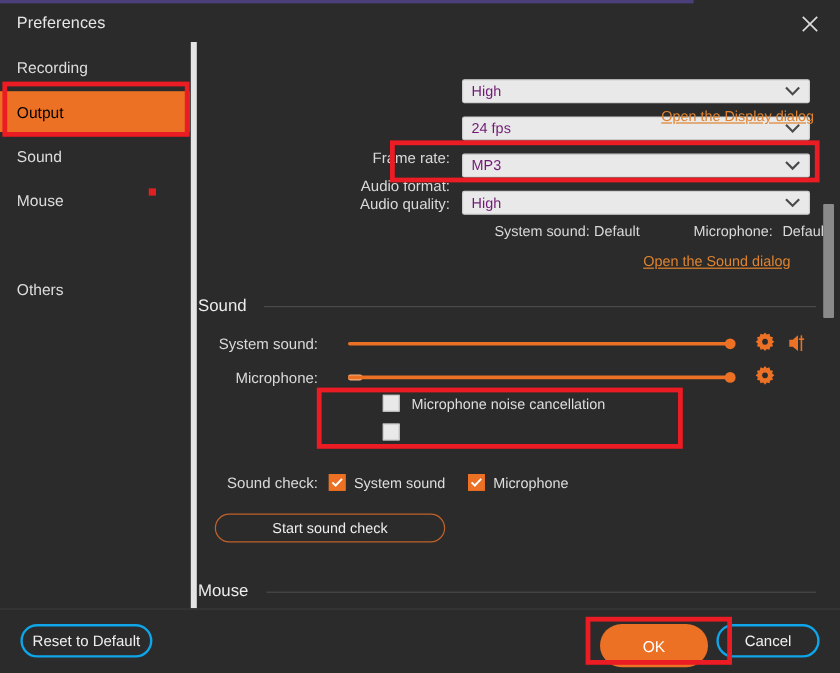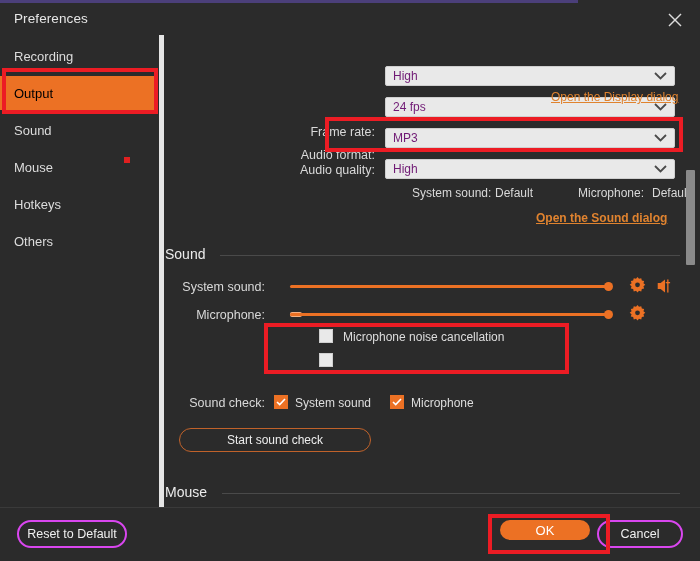--- a/index.html
+++ b/index.html
@@ -230,21 +230,21 @@
   .footer {
     position: absolute;
     left: 0; top: 507px;
     width: 700px; height: 54px;
     background: #2b2b2b;
     border-top: 1px solid #3a3a3a;
   }
   .btn-ghost {
     position: absolute;
     box-sizing: border-box;
-    border: 2px solid #d946ef;
+    border: 2px solid #0ea5e9;
     border-radius: 20px;
     background: #2b2b2b;
     color: #f0f0f0;
     font-size: 12.5px;
     font-family: "Liberation Sans", sans-serif;
     display: flex;
     align-items: center;
     justify-content: center;
     cursor: pointer;
   }
@@ -296,23 +296,20 @@
     <div class="side-item active" style="top:41px;">
       <span class="lbl">Output</span>
     </div>
     <div class="side-item" style="top:78px;">
       <span class="lbl">Sound</span>
     </div>
     <div class="side-item" style="top:115px;">
       <span class="lbl">Mouse</span>
     </div>
     <div class="side-dot" style="left:124px; top:122px;"></div>
-    <div class="side-item" style="top:152px;">
-      <span class="lbl">Hotkeys</span>
-    </div>
     <div class="side-item" style="top:189px;">
       <span class="lbl">Others</span>
     </div>
   </div>
 
   <div class="content">
 
     <div class="combo" style="left:225px; top:31px; width:290px;">
       <span class="val">High</span>
       <span class="chev">
@@ -352,21 +349,21 @@
             <polyline points="1,1.5 6.5,7 12,1.5" fill="none" stroke="#4a4a4a" stroke-width="1.8"></polyline>
           </svg>
       </span>
     </div>
 
     <div class="plain" style="left:252px; top:151px;">System sound:</div>
     <div class="plain" style="left:335px; top:151px;">Default</div>
     <div class="plain" style="left:418px; top:151px;">Microphone:</div>
     <div class="plain" style="left:492px; top:151px;">Default</div>
 
-    <div class="link" style="left:376px; top:176px;font-weight:bold;">Open the Sound dialog</div>
+    <div class="link" style="left:376px; top:176px;">Open the Sound dialog</div>
 
     <div class="sec-head" style="left:5px; top:211px;">Sound</div>
     <div class="sec-rule" style="left:60px; top:220px; width:460px;"></div>
 
     <div class="row-label" style="left:0px; top:245px; width:105px;">System sound:</div>
     <div class="slider-track" style="left:130px; top:250px; width:320px;"></div>
     <div class="slider-knob" style="left:444px; top:247px;"></div>
     <div class="icon-btn" style="left:469px; top:242px;">
       <svg width="17" height="17" viewBox="0 0 24 24">
         <path fill="#ec7124" d="M12 0l2.1 2.6 3.2-1 .8 3.3 3.3.8-1 3.2L23 11l-2.6 2.1 1 3.2-3.3.8-.8 3.3-3.2-1L12 22l-2.1-2.6-3.2 1-.8-3.3-3.3-.8 1-3.2L1 11l2.6-2.1-1-3.2 3.3-.8.8-3.3 3.2 1z"></path>
@@ -415,21 +412,21 @@
 
     <div class="sec-head" style="left:5px; top:449px;">Mouse</div>
     <div class="sec-rule" style="left:62px; top:458px; width:458px;"></div>
 
     <div class="scroll-track" style="left:526px; top:0px; width:10px; height:472px;"></div>
     <div class="scroll-thumb" style="left:526px; top:135px; width:9px; height:95px;"></div>
   </div>
 
   <div class="footer">
     <button class="btn-ghost" style="left:17px; top:12px; width:110px; height:28px;">Reset to Default</button>
-    <button class="btn-primary" style="left:500px; top:12px; width:90px; height:20px;">OK</button>
+    <button class="btn-primary" style="left:500px; top:12px; width:90px; height:36px;">OK</button>
     <button class="btn-ghost" style="left:597px; top:12px; width:86px; height:28px;">Cancel</button>
   </div>
 
   <div class="anno" style="left:2px;   top:68px;  width:156px; height:46px;"></div>
   <div class="anno" style="left:325px; top:117px; width:358px; height:35px;"></div>
   <div class="anno" style="left:264px; top:323px; width:305px; height:51px;"></div>
   <div class="anno" style="left:488px; top:514px; width:122px; height:40px;"></div>
 
 </div>
 

